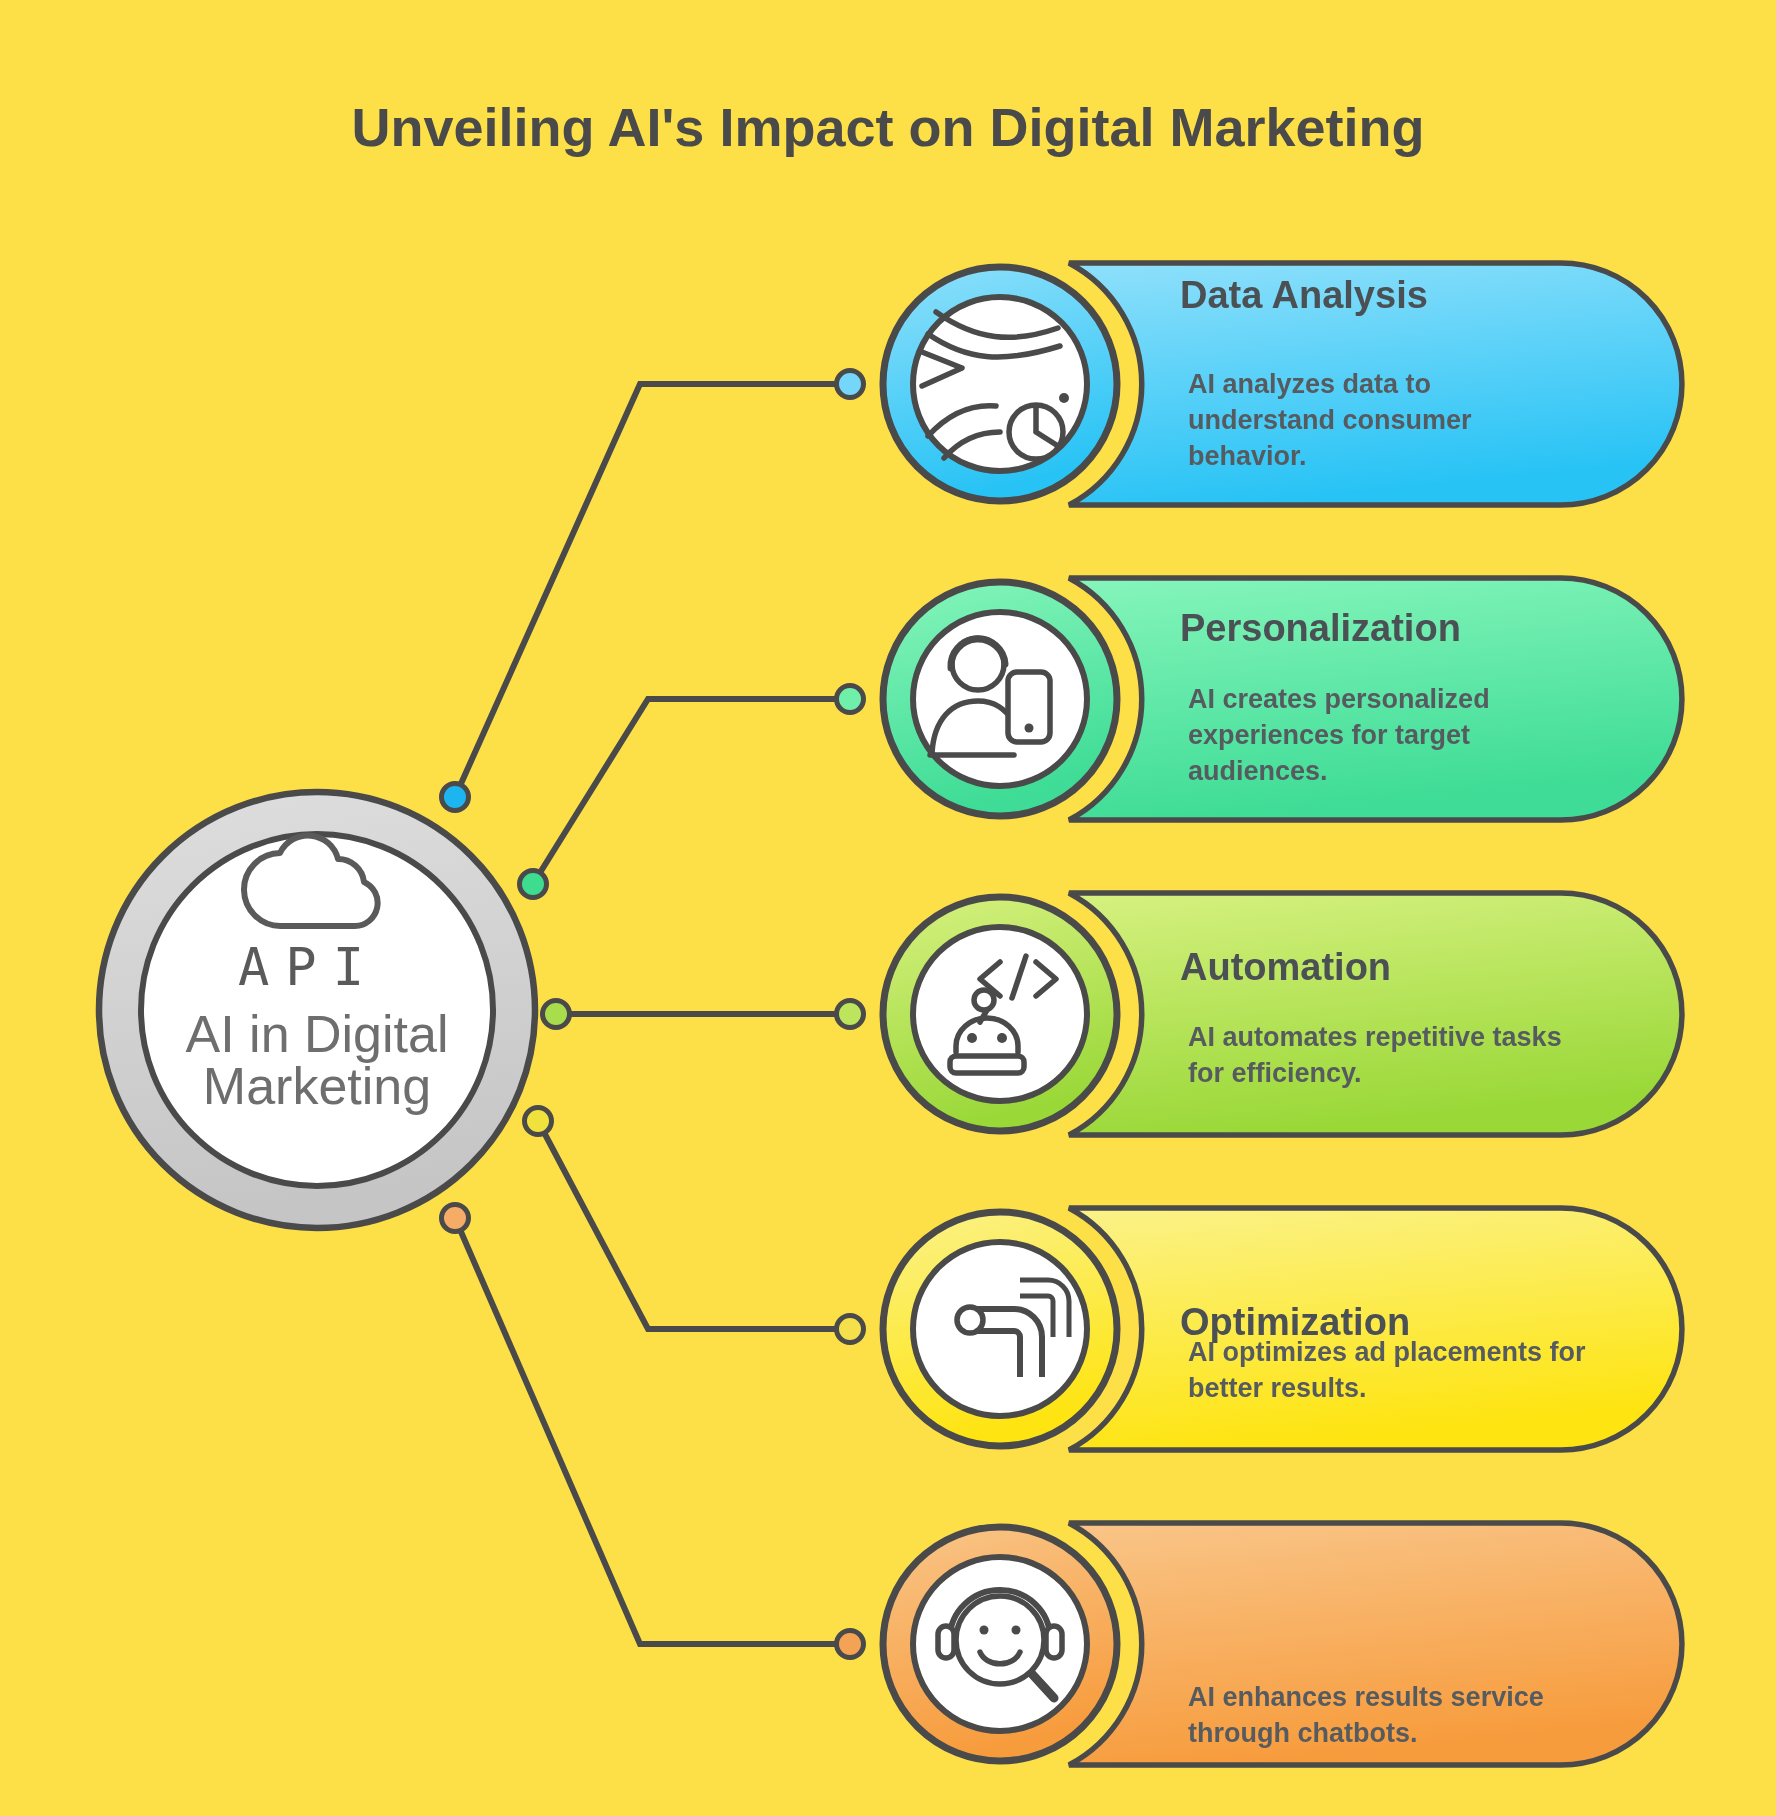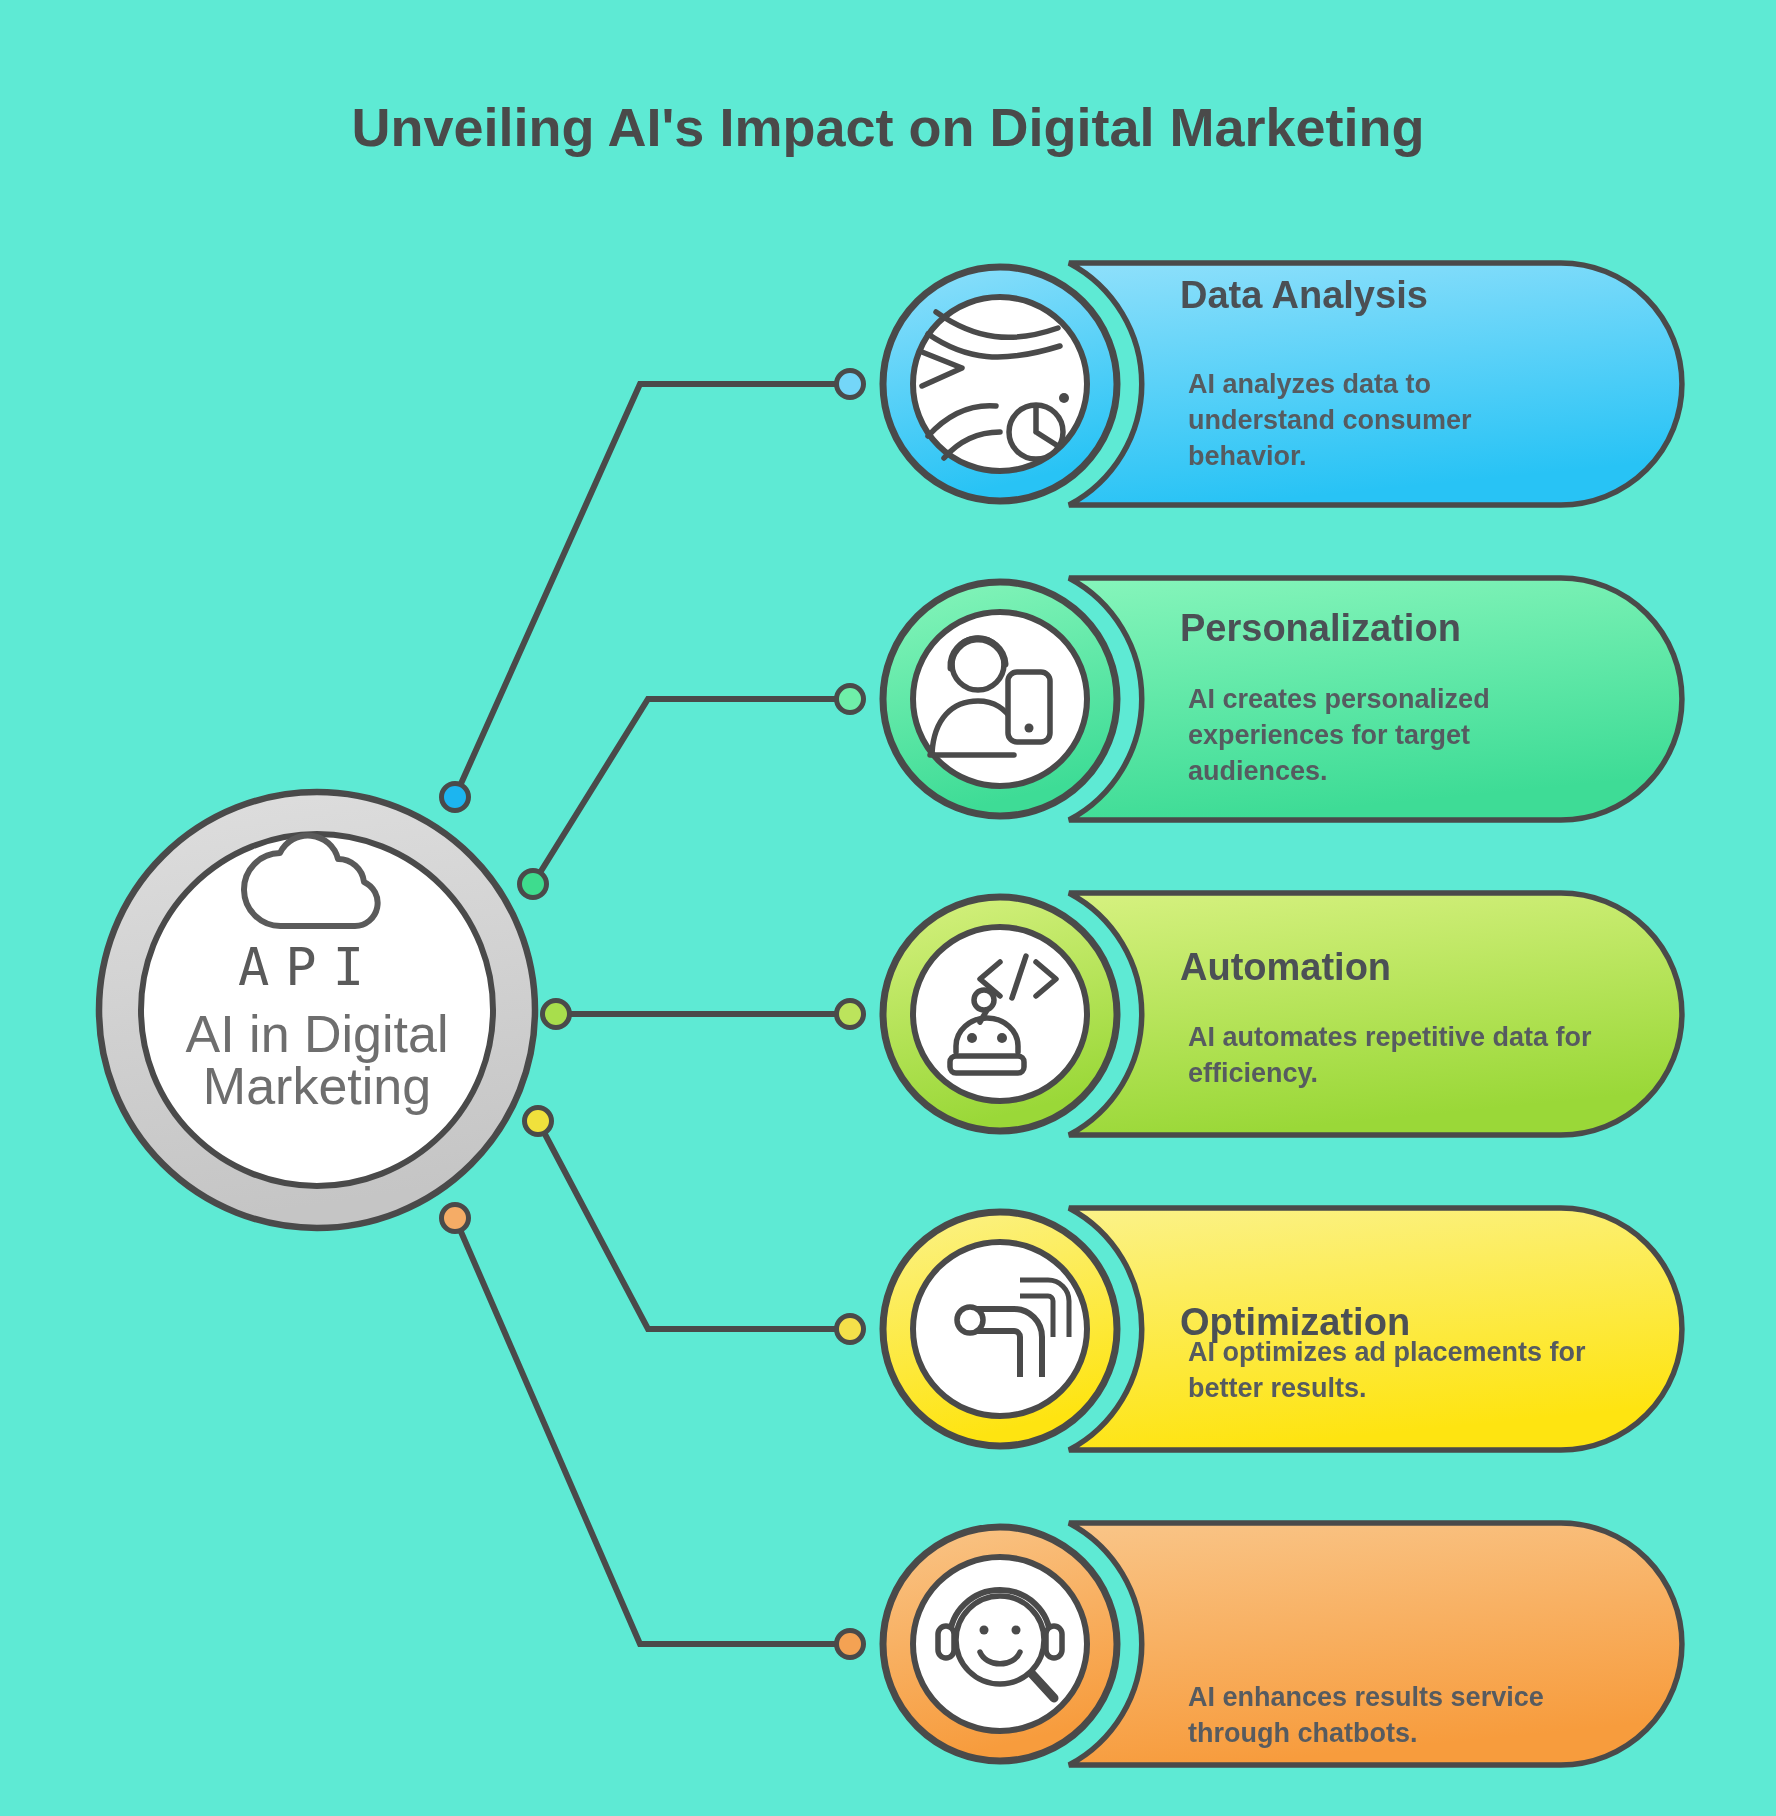--- a/index.html
+++ b/index.html
@@ -1,16 +1,16 @@
 <!DOCTYPE html>
 <html style="--stroke: #4a4a4a;"><head>
 <meta charset="utf-8">
 <style>
   html,body{margin:0;padding:0;background:#ffffff;}
-  .stage{position:relative;width:1776px;height:1816px;background:#5eead4;overflow:hidden;
+  .stage{position:relative;width:1776px;height:1816px;background:#fde047;overflow:hidden;
          font-family:"Liberation Sans",sans-serif;}
   .main-title{position:absolute;top:96px;left:0;width:100%;text-align:center;margin:0;
 
         font-size:54px;font-weight:bold;color:#4a4a4a;letter-spacing:0px;}
   .diagram{position:absolute;top:0;left:0;width:1776px;height:1816px;}
   .line{fill:none;stroke:var(--stroke);stroke-width:6;}
   .dot{stroke:var(--stroke);stroke-width:5;}
   .card-shape{stroke:var(--stroke);stroke-width:5.5;}
   .ring-outer{stroke:var(--stroke);stroke-width:7;}
   .ring-inner{fill:#ffffff;stroke:var(--stroke);stroke-width:6;}
@@ -182,21 +182,21 @@
     <p class="card-title">Personalization</p>
   </div>
   <div class="card-text" style="top:673px;width:370px">
     <p class="card-desc">AI creates personalized experiences for target audiences.</p>
   </div>
 
   <div class="card-text" style="top:945px;width:440px">
     <p class="card-title">Automation</p>
   </div>
   <div class="card-text" style="top:1011px;width:430px">
-    <p class="card-desc">AI automates repetitive data for efficiency.</p>
+    <p class="card-desc">AI automates repetitive tasks for efficiency.</p>
   </div>
 
   <div class="card-text" style="top:1300px;width:440px">
     <p class="card-title">Optimization</p>
   </div>
   <div class="card-text" style="top:1326px;width:430px">
     <p class="card-desc">AI optimizes ad placements for better results.</p>
   </div>
 
   <div class="card-text" style="top:1671px;width:380px">

